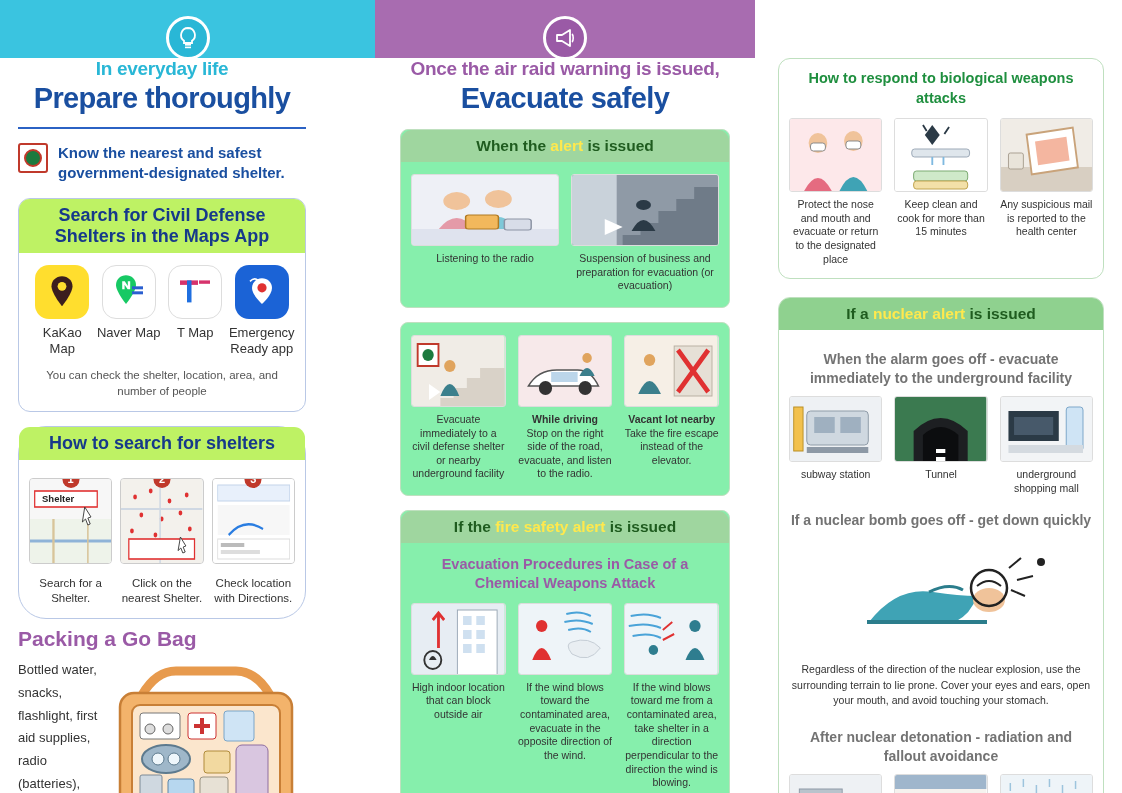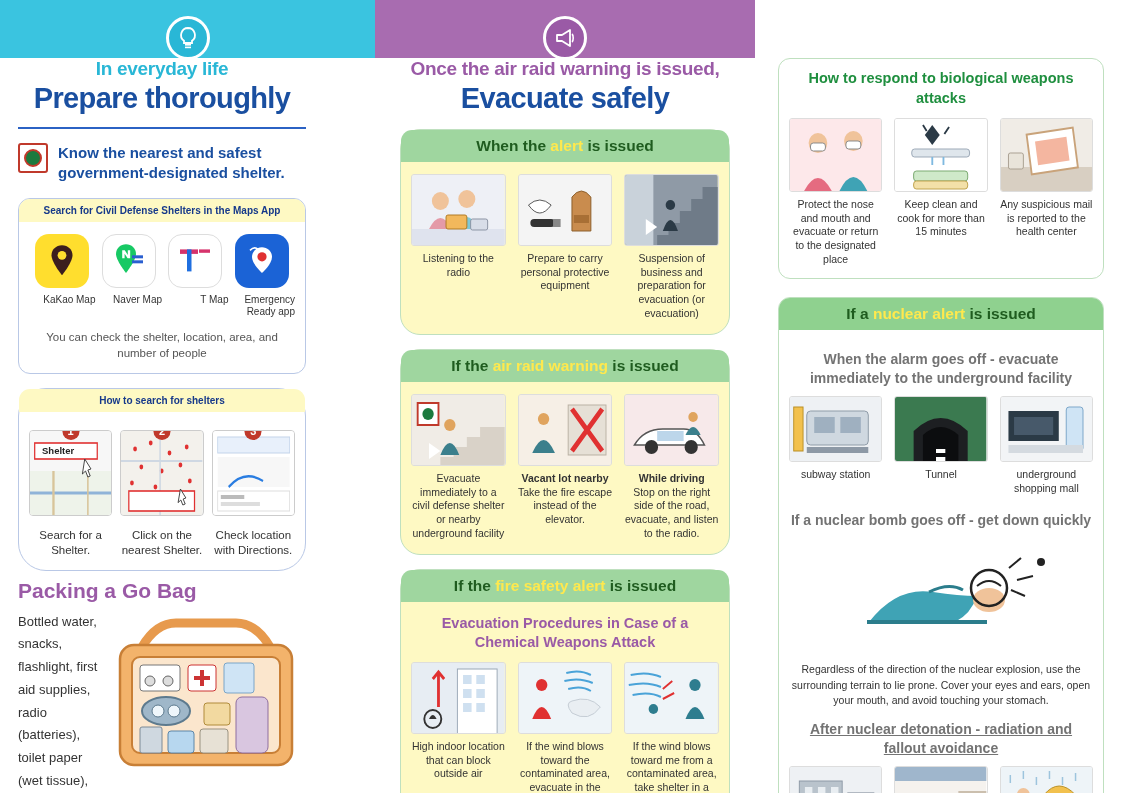--- a/index.html
+++ b/index.html
@@ -43,29 +43,29 @@
   .shelter-head { display:flex; align-items:flex-start; gap:10px; margin-bottom:14px;}
   .shelter-head .txt { font-size:15px; font-weight:bold; color:#1a4fa0; line-height:1.35; }
   .sign-icon {
     width:30px;height:30px;border:2px solid #c0392b;background:#fff;border-radius:3px;
     display:flex;align-items:center;justify-content:center;flex:0 0 auto;
   }
   .sign-icon .inner { width:18px;height:18px;border-radius:50%;background:#1c7a3e;border:2px solid #c0392b;}
 
   .panel { border:1px solid #b9c8e6; border-radius:12px; background:#fff; }
   .panel-head {
-    background:#fef9c3; color:#16398a; font-weight:bold; font-size:10px;
+    background:#bef264; color:#16398a; font-weight:bold; font-size:18px;
     border-radius:11px 11px 0 0; text-align:center; padding:6px 4px;
   }
   .panel-body { padding:12px 10px; }
 
   .app-row { display:flex; justify-content:space-around; text-align:center; }
   .app { width:70px; }
   .app .ic { width:54px; height:54px; border-radius:14px; margin:0 auto 6px; position:relative; }
-  .app .lbl { font-size:10px; color:#333; line-height:1.25;text-align:right; }
+  .app .lbl { font-size:13px; color:#333; line-height:1.25; }
   .ic.kakao { background:#ffde2e; }
   .ic.naver { background:#ffffff; border:1px solid #ddd; }
   .ic.tmap  { background:#ffffff; border:1px solid #ddd; }
   .ic.ready { background:#1b63d6; }
   .pin { position:absolute; left:50%; top:50%; transform:translate(-50%,-52%); }
 
   .note { font-size:11.5px; color:#555; text-align:center; margin-top:10px; line-height:1.4;}
 
   .steps { display:flex; gap:8px; }
   .step { width:33%; text-align:center; }
@@ -76,21 +76,21 @@
     font-size:11px;font-weight:bold;line-height:17px;z-index:5;
   }
   .step .cap { font-size:11.5px; margin-top:12px; line-height:1.3; }
 
   .gobag-title { font-size:21px; font-weight:bold; color:#9a5aa6; margin:8px 0 8px; }
   .gobag-text { font-size:13px; line-height:1.75; color:#333; width:150px; }
   .gobag-wrap { display:flex; }
   .bag-img { flex:1; position:relative; }
 
   
-  .gpanel { border:1px solid #bfe0bf; border-radius:20px; margin-bottom:14px; background:#fef9c3;}
+  .gpanel { border:1px solid #bfe0bf; border-radius:8px; margin-bottom:14px; background:#86efac;}
   .gpanel-head {
     background:#9fd69f; border-radius:11px 11px 0 0;
     color:#1f5c1f; font-weight:bold; font-size:15.5px; text-align:center; padding:7px 4px;
   }
   .gpanel-head .hi { color:#ffe94d; }
   .gpanel-body { padding:12px 10px 14px; }
   .sub-purple { text-align:center; color:#9a5aa6; font-weight:bold; font-size:14.5px; line-height:1.3; margin-bottom:10px;}
   .cells { display:flex; gap:12px; }
   .cell { flex:1; text-align:center; }
   .cell .img { height:72px; border:1px solid #ddd; border-radius:3px; overflow:hidden; position:relative;}
@@ -319,97 +319,81 @@
                 <path d="M46 54 q12 -24 24 0z" fill="#7ec8d8"></path>
               <rect x="36" y="40" width="22" height="14" rx="2" fill="#f2b85c" stroke="#b07a23"></rect>
               <rect x="62" y="44" width="18" height="11" rx="2" fill="#d8dde8" stroke="#8b93a4"></rect>
             </svg>
           </div>
           <div class="cap">Listening to the radio</div>
         </div>
         <div class="cell">
           <div class="img">
             <svg width="100%" height="72" viewBox="0 0 98 72" preserveAspectRatio="none">
-              <rect width="98" height="72" fill="#f4f4f4"></rect>
-              <path d="M10 30 q12 -10 24 0 q-12 16 -24 0z" fill="#fff" stroke="#555"></path>
-              <rect x="12" y="44" width="26" height="8" rx="4" fill="#333"></rect>
-              <rect x="36" y="44" width="8" height="8" fill="#888"></rect>
-              <path d="M56 22 q10 -12 20 0 v34 h-20z" fill="#c98c4e" stroke="#8b5e2a"></path>
-              <rect x="58" y="40" width="16" height="8" fill="#a86f35"></rect>
-            </svg>
-          </div>
-          <div class="cap">Prepare to carry personal protective equipment</div>
-        </div>
-        <div class="cell">
-          <div class="img">
-            <svg width="100%" height="72" viewBox="0 0 98 72" preserveAspectRatio="none">
               <rect width="98" height="72" fill="#8f9aa6"></rect>
               <rect x="0" y="0" width="30" height="72" fill="#c9d2da"></rect>
               <path d="M34 72 v-12 h12 v-12 h12 v-12 h12 v-12 h12 v-12 h16 v60z" fill="#6f7b88"></path>
               <circle cx="48" cy="30" r="5" fill="#2b3a46"></circle>
                 <path d="M40 56 q8 -22 16 0z" fill="#2b3a46"></path>
               <path d="M22 44 l12 8 l-12 8z" fill="#fff"></path>
             </svg>
           </div>
           <div class="cap">Suspension of business and preparation for evacuation (or evacuation)</div>
         </div>
       </div>
     </div>
   </div>
 
   <div class="gpanel">
-    <div class="gpanel-head">
-      <span>If the </span><span class="hi">air raid warning</span><span> is issued</span>
-    </div>
     <div class="gpanel-body">
       <div class="cells">
         <div class="cell">
           <div class="img">
             <svg width="100%" height="72" viewBox="0 0 98 72" preserveAspectRatio="none">
               <rect width="98" height="72" fill="#f0ece6"></rect>
               <path d="M30 72 v-10 h14 v-10 h14 v-10 h14 v-10 h26 v40z" fill="#d9d2c8"></path>
               <rect x="6" y="8" width="22" height="22" fill="#fff" stroke="#c0392b" stroke-width="2"></rect>
               <circle cx="17" cy="19" r="6" fill="#1c7a3e"></circle>
               <circle cx="40" cy="30" r="6" fill="#e0a45e"></circle>
                 <path d="M30 60 q10 -24 20 0z" fill="#3b7f8c"></path>
               <path d="M18 48 l12 8 l-12 8z" fill="#fff"></path>
             </svg>
           </div>
           <div class="cap">Evacuate immediately to a civil defense shelter or nearby underground facility</div>
         </div>
         <div class="cell">
           <div class="img">
             <svg width="100%" height="72" viewBox="0 0 98 72" preserveAspectRatio="none">
-              <rect width="98" height="72" fill="#f6efe6"></rect>
-              <rect x="52" y="10" width="40" height="50" fill="#e6e0d6" stroke="#b9b1a3"></rect>
-              <path d="M56 14 L88 56 M88 14 L56 56" stroke="#e03131" stroke-width="5"></path>
-              <circle cx="26" cy="24" r="6" fill="#e0a45e"></circle>
-                <path d="M14 58 q12 -26 24 0z" fill="#3b7f8c"></path>
-            </svg>
-          </div>
-          <div class="cap">
-            <b>Vacant lot nearby</b>
-            <span>Take the fire escape instead of the elevator.</span>
-          </div>
-        </div>
-        <div class="cell">
-          <div class="img">
-            <svg width="100%" height="72" viewBox="0 0 98 72" preserveAspectRatio="none">
               <rect width="98" height="72" fill="#f7e9ea"></rect>
               <path d="M10 50 q10 -16 30 -16 h22 q14 0 22 16z" fill="#fff" stroke="#555" stroke-width="1.6"></path>
               <circle cx="28" cy="52" r="7" fill="#333"></circle>
                 <circle cx="70" cy="52" r="7" fill="#333"></circle>
               <rect x="34" y="36" width="28" height="10" fill="#bcd6ea"></rect>
               <circle cx="72" cy="22" r="5" fill="#e0a45e"></circle>
                 <path d="M64 40 q8 -16 16 0z" fill="#3b7f8c"></path>
             </svg>
           </div>
           <div class="cap">
             <b>While driving</b>
             <span>Stop on the right side of the road, evacuate, and listen to the radio.</span>
+          </div>
+        </div>
+        <div class="cell">
+          <div class="img">
+            <svg width="100%" height="72" viewBox="0 0 98 72" preserveAspectRatio="none">
+              <rect width="98" height="72" fill="#f6efe6"></rect>
+              <rect x="52" y="10" width="40" height="50" fill="#e6e0d6" stroke="#b9b1a3"></rect>
+              <path d="M56 14 L88 56 M88 14 L56 56" stroke="#e03131" stroke-width="5"></path>
+              <circle cx="26" cy="24" r="6" fill="#e0a45e"></circle>
+                <path d="M14 58 q12 -26 24 0z" fill="#3b7f8c"></path>
+            </svg>
+          </div>
+          <div class="cap">
+            <b>Vacant lot nearby</b>
+            <span>Take the fire escape instead of the elevator.</span>
           </div>
         </div>
       </div>
     </div>
   </div>
 
   <div class="gpanel">
     <div class="gpanel-head">
       <span>If the </span><span class="hi">fire safety alert</span><span> is issued</span>
     </div>
@@ -582,21 +566,21 @@
           <path d="M166 48 q12 -10 24 0" stroke="#222" stroke-width="2" fill="none"></path>
           <path d="M56 84 h120" stroke="#2b7d8c" stroke-width="4"></path>
           <g stroke="#222" stroke-width="2" fill="none">
             <path d="M198 30 l12 -10 M206 42 l16 -4 M200 52 l14 6"></path>
           </g>
           <circle cx="230" cy="24" r="4" fill="#222"></circle>
         </svg>
       </div>
       <div class="body-note">Regardless of the direction of the nuclear explosion, use the surrounding terrain to lie prone. Cover your eyes and ears, open your mouth, and avoid touching your stomach.</div>
 
-      <div class="purple-sub" style="margin-top:12px;text-decoration:underline;">After nuclear detonation - radiation and fallout avoidance</div>
+      <div class="purple-sub" style="margin-top:20px;">After nuclear detonation - radiation and fallout avoidance</div>
       <div class="cells">
         <div class="cell">
           <div class="img" style="height:72px;">
             <svg width="100%" height="72" viewBox="0 0 98 72" preserveAspectRatio="none">
               <rect width="98" height="72" fill="#eef1f4"></rect>
               <rect x="10" y="14" width="46" height="50" fill="#b9c3cc" stroke="#8d99a6"></rect>
               <g fill="#e9eef2">
                   <rect x="16" y="20" width="8" height="8"></rect>
                   <rect x="30" y="20" width="8" height="8"></rect>
                   <rect x="44" y="20" width="8" height="8"></rect>

